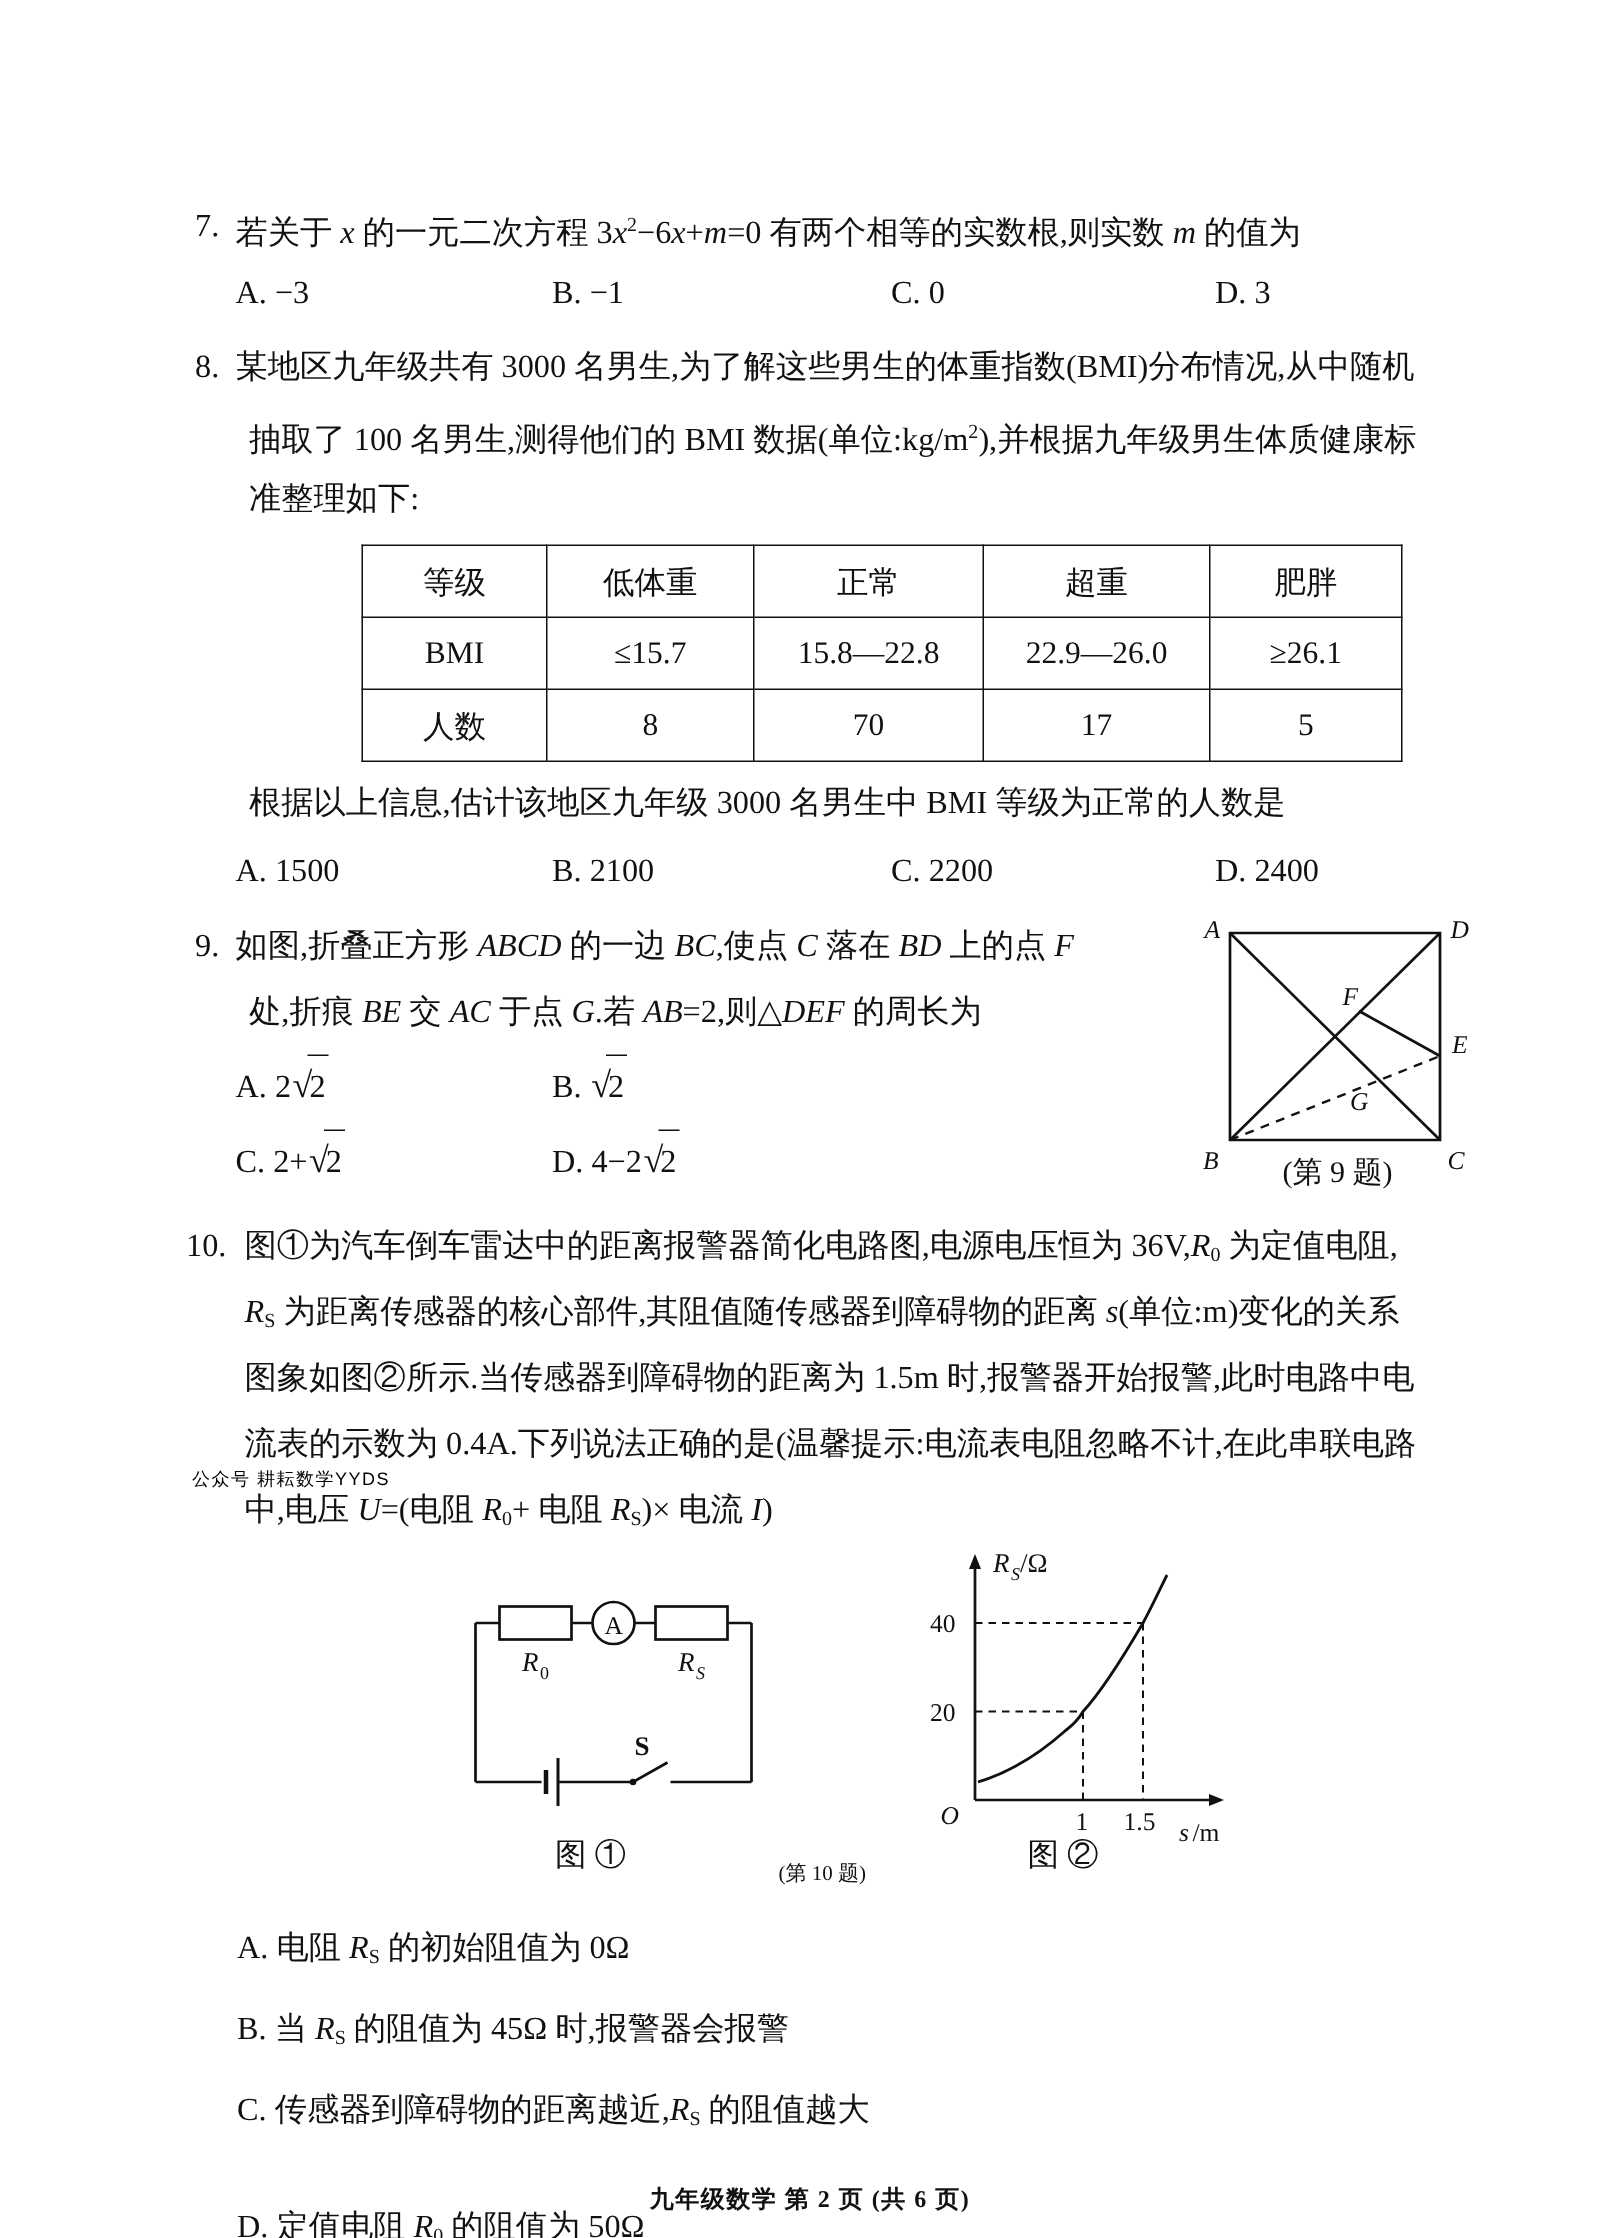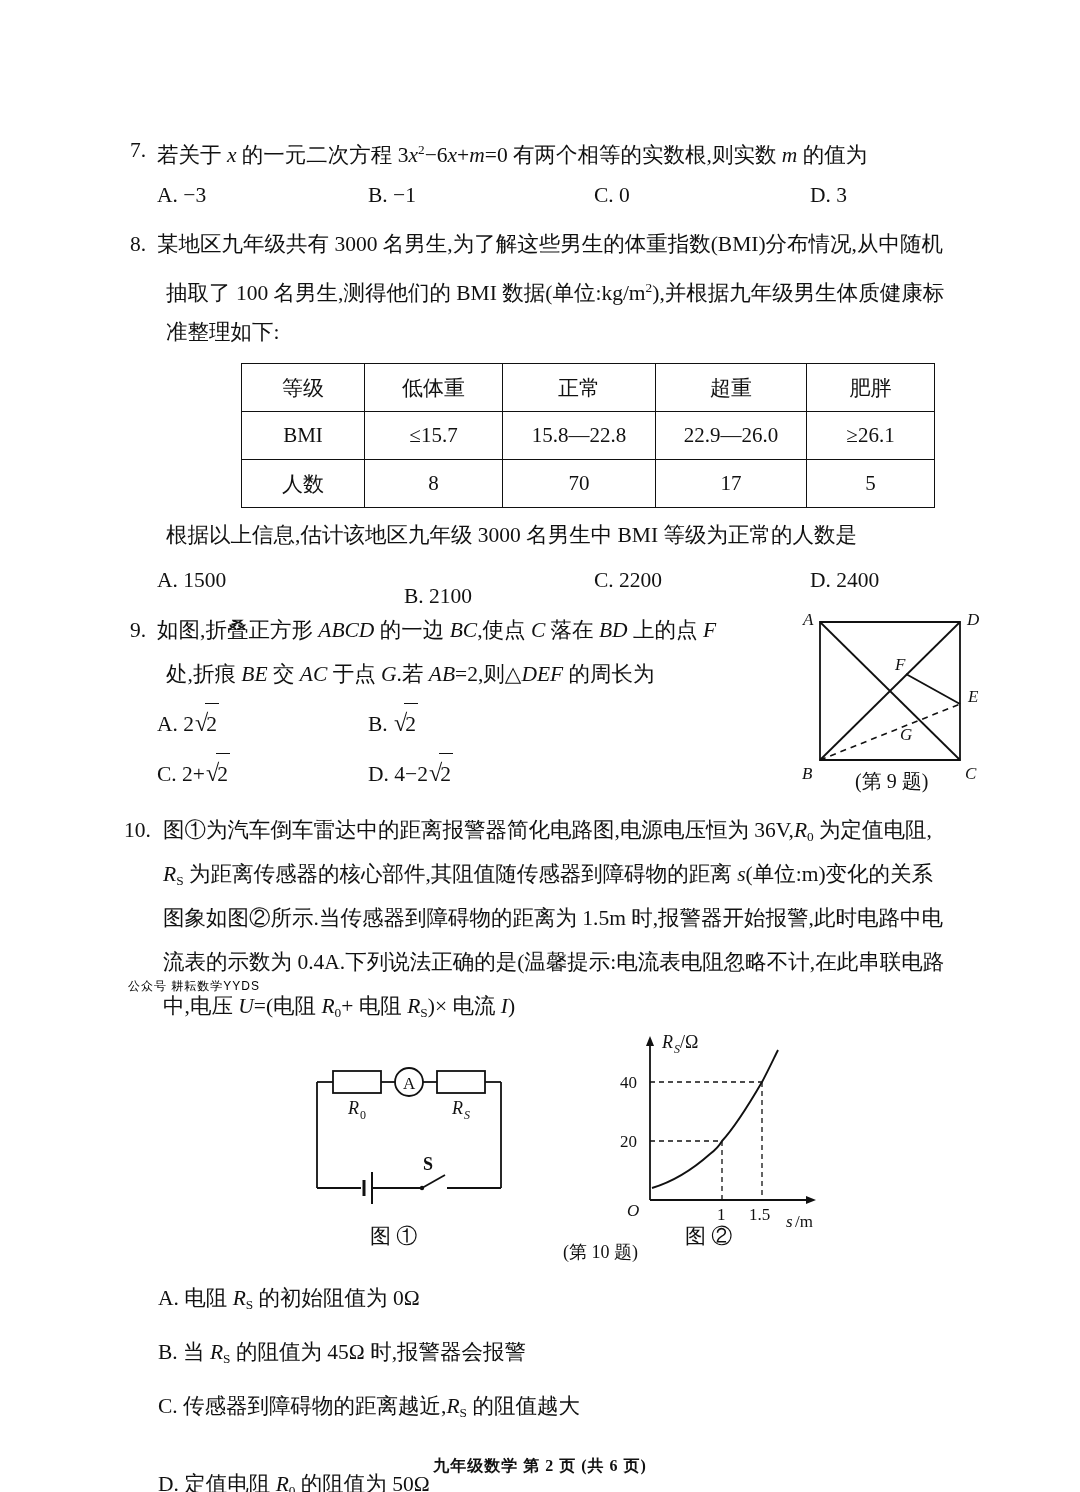--- a/index.html
+++ b/index.html
@@ -148,21 +148,21 @@
       <td class="c1">8</td>
       <td class="c2">70</td>
       <td class="c3">17</td>
       <td class="c4">5</td>
     </tr>
   </tbody>
     </table>
 
   <div class="body-line" style="left:166px;top:513px;">根据以上信息,估计该地区九年级 3000 名男生中 BMI 等级为正常的人数是</div>
   <div class="opt" style="left:157px;top:560px;">A. 1500</div>
-  <div class="opt" style="left:368px;top:576px;margin-left:36px;">B. 2100</div>
+  <div class="opt" style="left:368px;top:560px;">B. 2100</div>
   <div class="opt" style="left:594px;top:560px;">C. 2200</div>
   <div class="opt" style="left:810px;top:560px;">D. 2400</div>
 
   <div class="num" style="left:130px;top:608px;">9.</div>
   <div class="body-line" style="left:157px;top:608px;">
     <span>如图,折叠正方形 </span><i class="v">ABCD</i><span> 的一边 </span><i class="v">BC</i><span>,使点 </span><i class="v">C</i><span> 落在 </span><i class="v">BD</i><span> 上的点 </span><i class="v">F</i>
   </div>
   <div class="body-line" style="left:166px;top:652px;">
     <span>处,折痕 </span><i class="v">BE</i><span> 交 </span><i class="v">AC</i><span> 于点 </span><i class="v">G</i><span>.若 </span><i class="v">AB</i><span>=2,则△</span><i class="v">DEF</i><span> 的周长为</span>
   </div>
@@ -280,21 +280,21 @@
       <text x="17" y="194" font-family="Liberation Serif, serif" font-style="italic" font-size="17" fill="#111">O</text>
 
       <text x="52" y="26" font-family="Liberation Serif, serif" font-style="italic" font-size="18" fill="#111">R</text>
       <text x="64" y="31" font-family="Liberation Serif, serif" font-style="italic" font-size="12" fill="#111">S</text>
       <text x="70" y="26" font-family="Liberation Serif, serif" font-size="18" fill="#111">/Ω</text>
       <text x="176" y="205" font-family="Liberation Serif, serif" font-style="italic" font-size="17" fill="#111">s</text>
       <text x="185" y="205" font-family="Liberation Serif, serif" font-size="17" fill="#111">/m</text>
     </svg>
   </div>
   <div class="fig-cap" style="left:685px;top:1222px;font-size:21px;">图 ②</div>
-  <div class="fig-cap" style="left:519px;top:1240px;font-size:18px;margin-left:44px;">(第 10 题)</div>
+  <div class="fig-cap" style="left:519px;top:1240px;font-size:14px;">(第 10 题)</div>
 
   <div class="opt" style="left:158px;top:1278px;">
     <span>A. 电阻 </span><i class="v">R</i><span class="sub">S</span><span> 的初始阻值为 0Ω</span>
   </div>
   <div class="opt" style="left:158px;top:1332px;text-align:right;">
     <span>B. 当 </span><i class="v">R</i><span class="sub">S</span><span> 的阻值为 45Ω 时,报警器会报警</span>
   </div>
   <div class="opt" style="left:158px;top:1386px;">
     <span>C. 传感器到障碍物的距离越近,</span><i class="v">R</i><span class="sub">S</span><span> 的阻值越大</span>
   </div>

